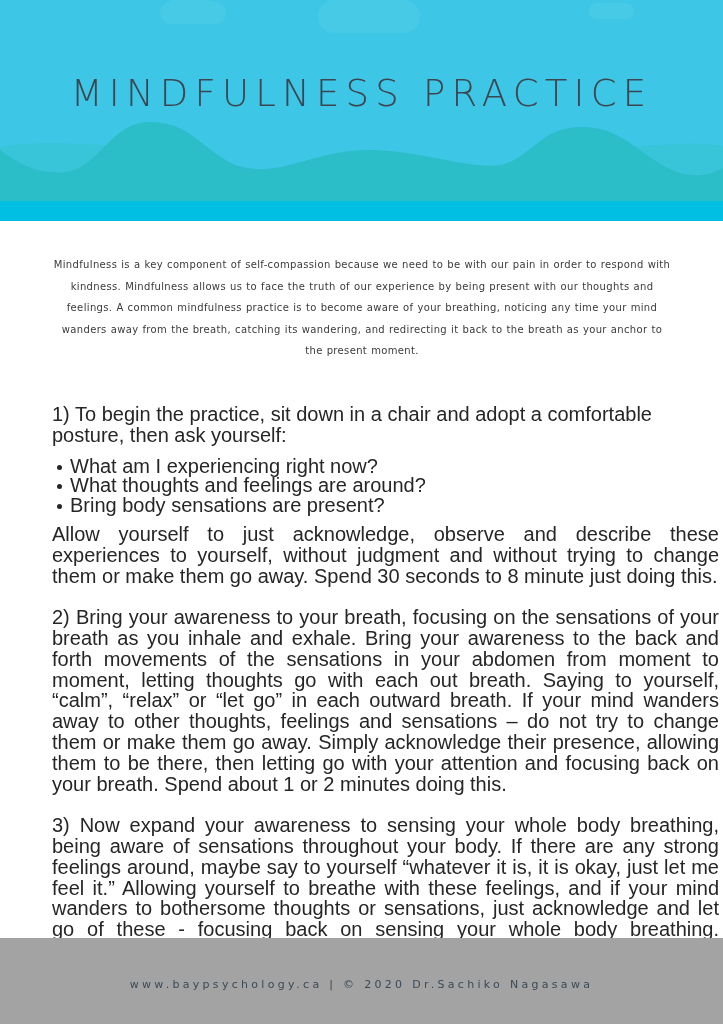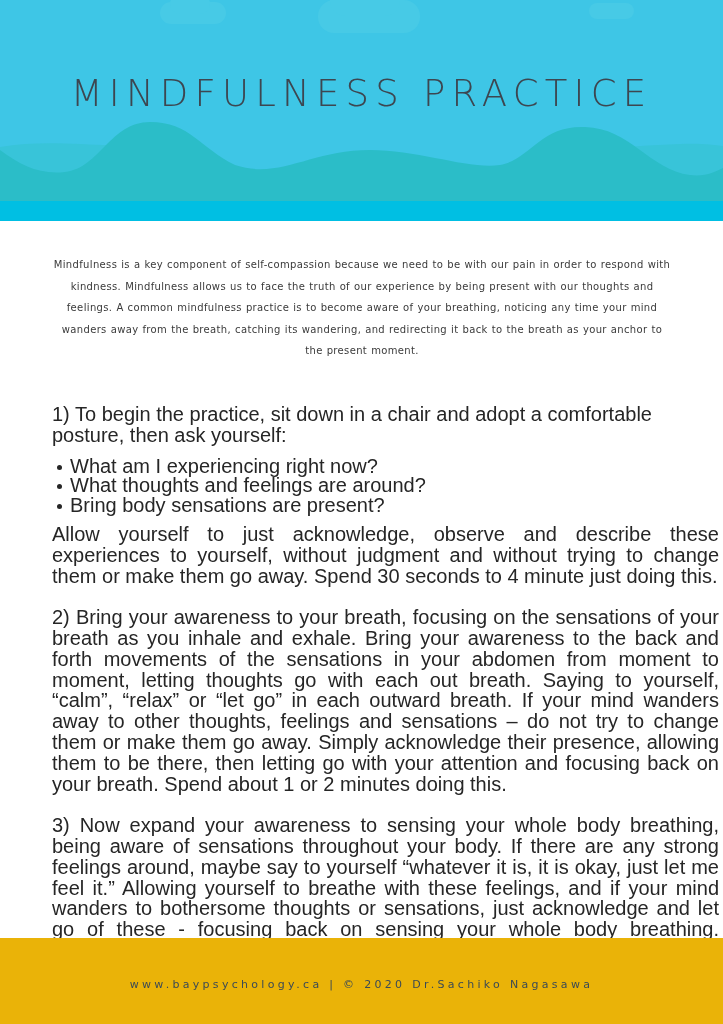--- a/index.html
+++ b/index.html
@@ -35,21 +35,21 @@
     .content p.step1 { text-align: left; }
     .content ul { margin: 11px 0 9px 0; padding-left: 18px; }
     .content ul li { list-style: none; position: relative; padding-left: 0; line-height: 19.5px; }
     .content ul li .bullet {
       position: absolute; left: -13px; top: 8px; width: 5px; height: 5px;
       border-radius: 50%; background: #262626;
     }
     .gap { height: 20.8px; }
     .footer {
       position: absolute; left: 0; top: 938px; width: 723px; height: 86px;
-      background: #eab308;
+      background: #a3a3a3;
     }
     .footer-text {
       position: absolute; left: 0; top: 40px; width: 723px; text-align: center;
       font-family: "DejaVu Sans", sans-serif; font-size: 11px;
       letter-spacing: 3.3px; color: #3b4a55;
     }
   </style>
 </head>
 <body>
 
@@ -76,21 +76,21 @@
 
 <div class="intro">Mindfulness is a key component of self-compassion because we need to be with our pain in order to respond with kindness.  Mindfulness allows us to face the truth of our experience by being present with our thoughts and feelings. A common mindfulness practice is to become aware of your breathing, noticing any time your mind wanders away from the breath, catching its wandering, and redirecting it back to the breath as your anchor to the present moment.</div>
 
 <div class="content">
   <p class="step1">1) To begin the practice, sit down in a chair and adopt a comfortable posture, then ask yourself:</p>
   <ul>
     <li><span class="bullet"></span><span>What am I experiencing right now?</span></li>
     <li><span class="bullet"></span><span>What thoughts and feelings are around?</span></li>
     <li><span class="bullet"></span><span>Bring body sensations are present?</span></li>
   </ul>
-  <p>Allow yourself to just acknowledge, observe and describe these experiences to yourself, without judgment and without trying to change them or make them go away. Spend 30 seconds to 4 minute just doing this.</p>
+  <p>Allow yourself to just acknowledge, observe and describe these experiences to yourself, without judgment and without trying to change them or make them go away. Spend 30 seconds to 8 minute just doing this.</p>
   <div class="gap"></div>
   <p>2) Bring your awareness to your breath, focusing on the sensations of your breath as you inhale and exhale. Bring your awareness to the back and forth movements of the sensations in your abdomen from moment to moment, letting thoughts go with each out breath. Saying to yourself, “calm”, “relax” or “let go” in each outward breath. If your mind wanders away to other thoughts, feelings and sensations – do not try to change them or make them go away. Simply acknowledge their presence, allowing them to be there, then letting go with your attention and focusing back on your breath. Spend about 1 or 2 minutes doing this.</p>
   <div class="gap"></div>
   <p>3) Now expand your awareness to sensing your whole body breathing, being aware of sensations throughout your body. If there are any strong feelings around, maybe say to yourself “whatever it is, it is okay, just let me feel it.” Allowing yourself to breathe with these feelings, and if your mind wanders to bothersome thoughts or sensations, just acknowledge and let go of these - focusing back on sensing your whole body breathing. Continue doing this for about another 1 or 2 minutes.</p>
 </div>
 
 <div class="footer">
   <div class="footer-text">www.baypsychology.ca | © 2020 Dr.Sachiko Nagasawa</div>
 </div>
 

